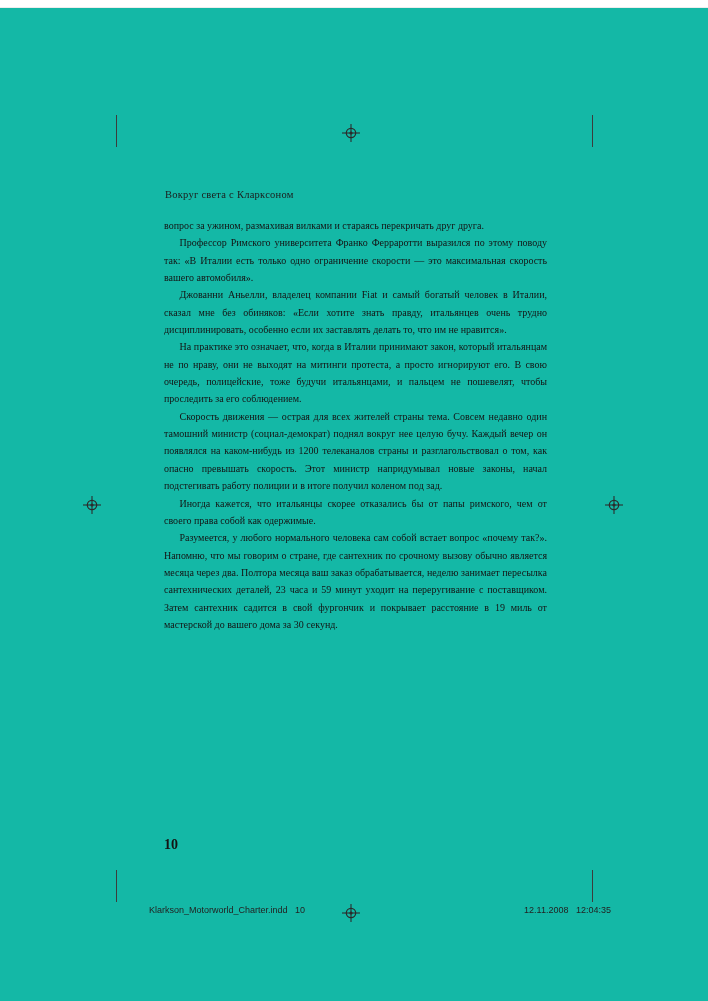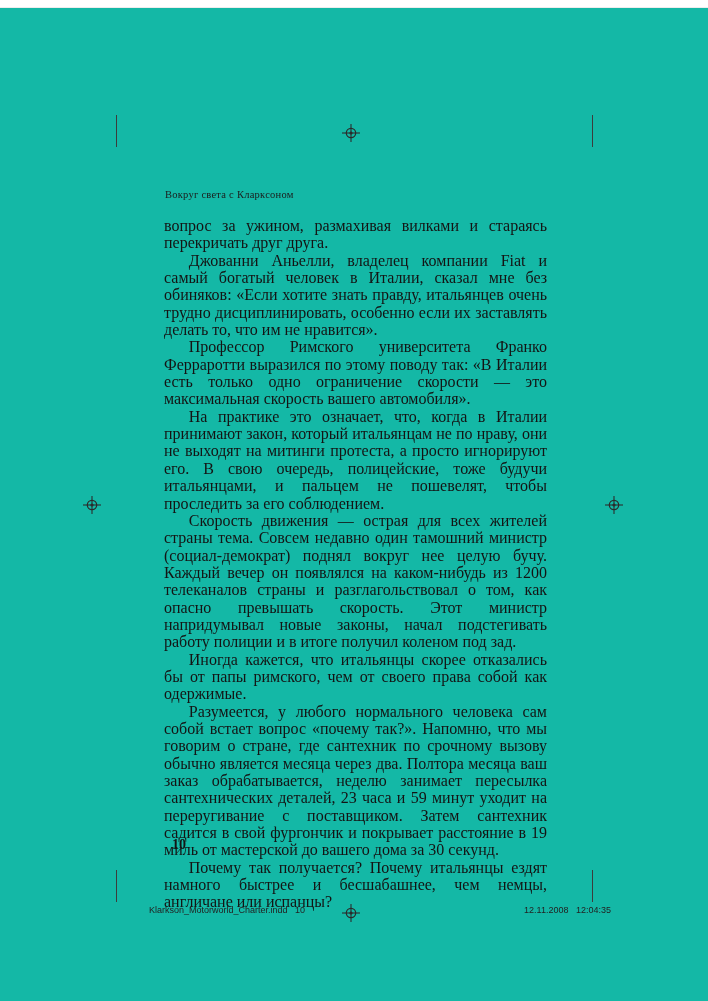--- a/index.html
+++ b/index.html
@@ -50,34 +50,34 @@
     letter-spacing: 0.25px;
     color: #1c1c1c;
   }
 
   
   .body-text {
     position: absolute;
     left: 164px;
     top: 209px;
     width: 383px;
-    font-size: 16px;
+    font-size: 10px;
     line-height: 17.35px;
     text-align: justify;
     color: #141414;
     hyphens: auto;
     -webkit-hyphens: auto;
   }
   .body-text p { text-indent: 1.55em; }
   .body-text p.continued { text-indent: 0; }
 
   
   .page-number {
     position: absolute;
-    left: 172px;
+    left: 164px;
     top: 829px;
     font-size: 14px;
     font-weight: bold;
     color: #141414;
   }
 
   
   .slug {
     position: absolute;
     top: 897px;
@@ -130,27 +130,26 @@
       <line x1="0" y1="10" x2="20" y2="10" stroke="#2b2b2b" stroke-width="1.2"></line>
       <circle cx="10" cy="10" r="5.2" fill="none" stroke="#2b2b2b" stroke-width="1.4"></circle>
       <circle cx="10" cy="10" r="1.8" fill="#2b2b2b"></circle>
     </svg>
   </span>
 
   <div class="running-header">Вокруг света с Кларксоном</div>
 
   <div class="body-text" lang="ru">
     <p class="continued">вопрос за ужином, размахивая вилками и стараясь перекричать друг друга.</p>
+    <p>Профессор Римского университета Франко Ферраротти выразился по этому поводу так: «В Италии есть только одно ограничение скорости — это максимальная скорость вашего автомобиля».</p>
     <p>Джованни Аньелли, владелец компании Fiat и самый богатый человек в Италии, сказал мне без обиняков: «Если хотите знать правду, итальянцев очень трудно дисциплинировать, особенно если их заставлять делать то, что им не нравится».</p>
-    <p>Профессор Римского университета Франко Ферраротти выразился по этому поводу так: «В Италии есть только одно ограничение скорости — это максимальная скорость вашего автомобиля».</p>
     <p>На практике это означает, что, когда в Италии принимают закон, который итальянцам не по нраву, они не выходят на митинги протеста, а просто игнорируют его. В свою очередь, полицейские, тоже будучи итальянцами, и пальцем не пошевелят, чтобы проследить за его соблюдением.</p>
     <p>Скорость движения — острая для всех жителей страны тема. Совсем недавно один тамошний министр (социал-демократ) поднял вокруг нее целую бучу. Каждый вечер он появлялся на каком-нибудь из 1200 телеканалов страны и разглагольствовал о том, как опасно превышать скорость. Этот министр напридумывал новые законы, начал подстегивать работу полиции и в итоге получил коленом под зад.</p>
     <p>Иногда кажется, что итальянцы скорее отказались бы от папы римского, чем от своего права собой как одержимые.</p>
     <p>Разумеется, у любого нормального человека сам собой встает вопрос «почему так?». Напомню, что мы говорим о стране, где сантехник по срочному вызову обычно является месяца через два. Полтора месяца ваш заказ обрабатывается, неделю занимает пересылка сантехнических деталей, 23 часа и 59 минут уходит на переругивание с поставщиком. Затем сантехник садится в свой фургончик и покрывает расстояние в 19 миль от мастерской до вашего дома за 30 секунд.</p>
-    <p>Почему так получается? Почему итальянцы ездят намного быстрее и бесшабашнее, чем немцы, англичане или испанцы?</p>
   </div>
 
   <div class="page-number">10</div>
 
   <div class="slug slug-left">Klarkson_Motorworld_Charter.indd   10</div>
   <div class="slug slug-right">12.11.2008   12:04:35</div>
 
 </div>
 
 </body></html>

